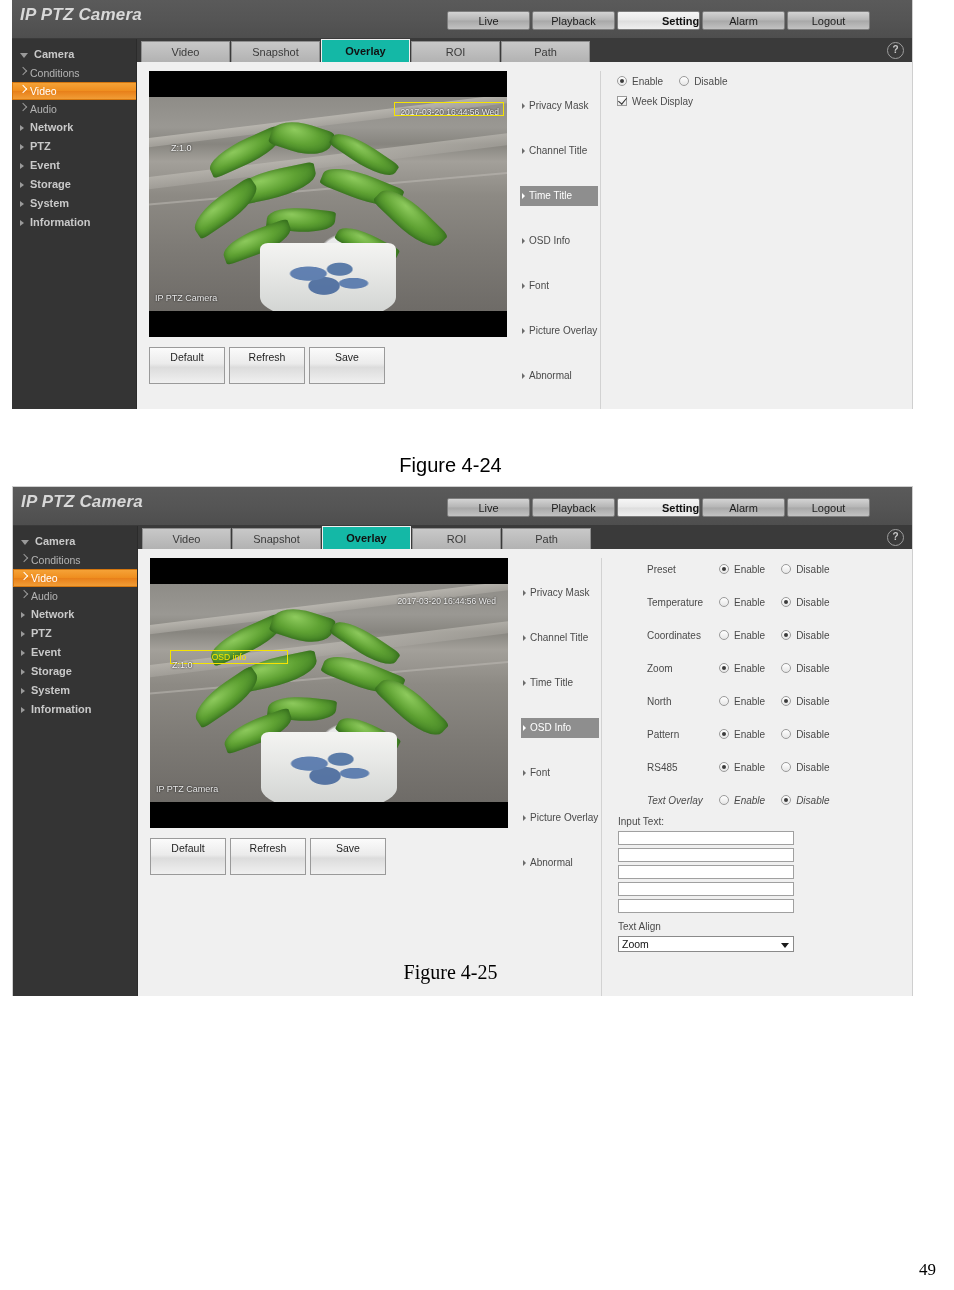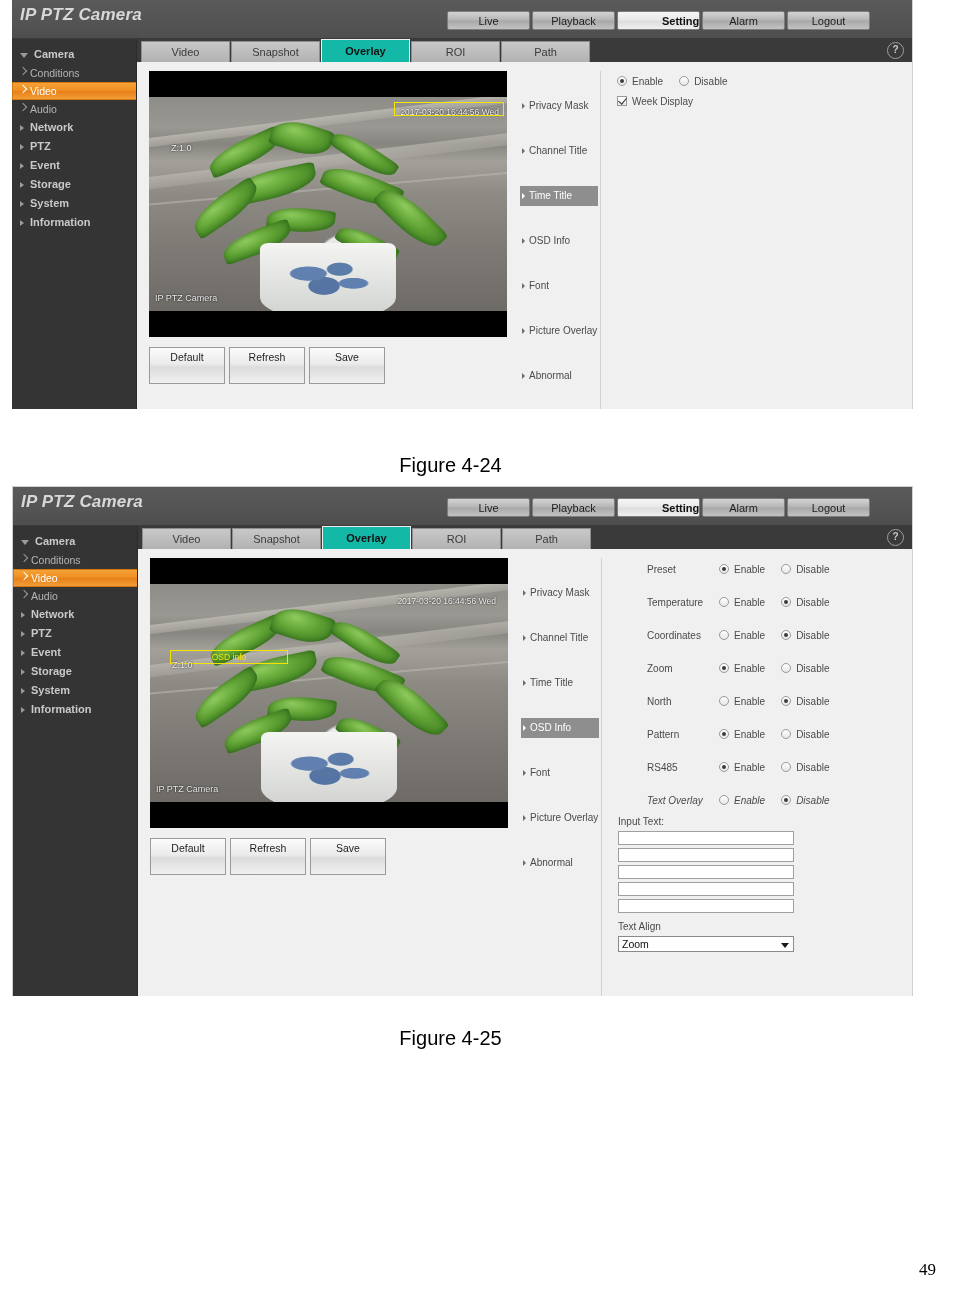--- a/index.html
+++ b/index.html
@@ -476,21 +476,21 @@
   .caption {
     position: absolute;
     left: 0;
     width: 901px;
     text-align: center;
     font-size: 20px;
     color: #000;
     font-family: "Liberation Sans", sans-serif;
   }
   .cap-1 { top: 434px; margin-top: 20px; }
-  .cap-2 { top: 1027px; }
+  .cap-2 { top: 961px; font-family: Liberation Serif, serif; }
   .page-num {
     position: absolute;
     right: 18px;
     bottom: 10px;
     font-size: 17px;
     font-family: "Liberation Serif", serif;
     color: #000;
   }
 </style>
 </head>

